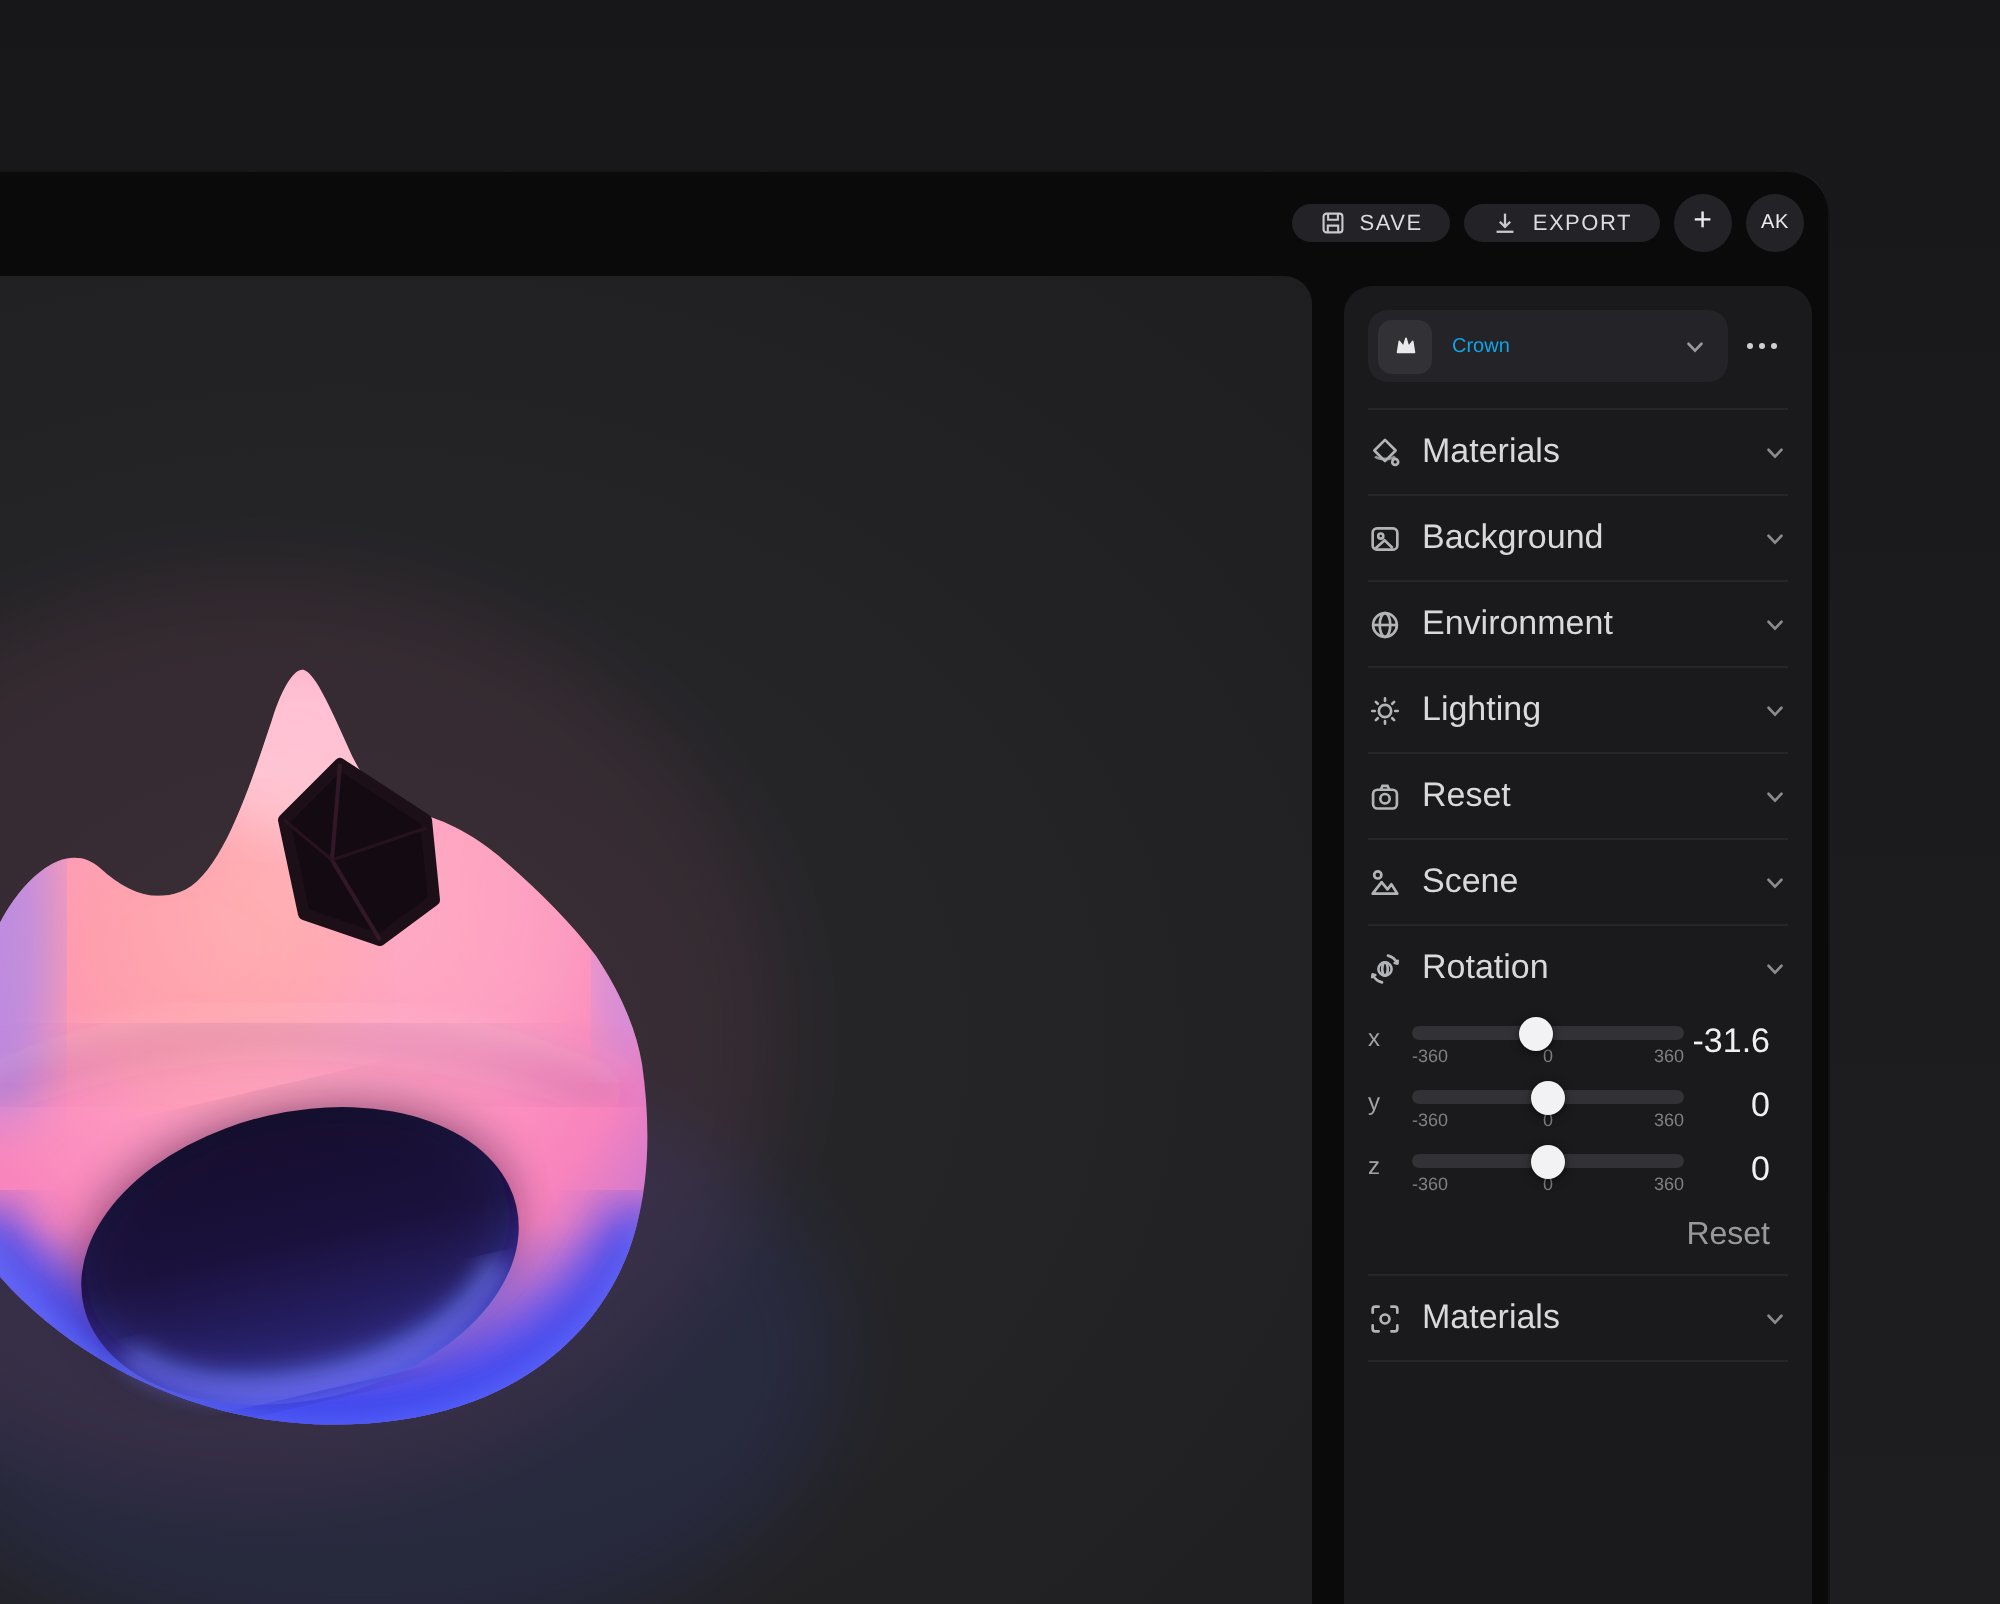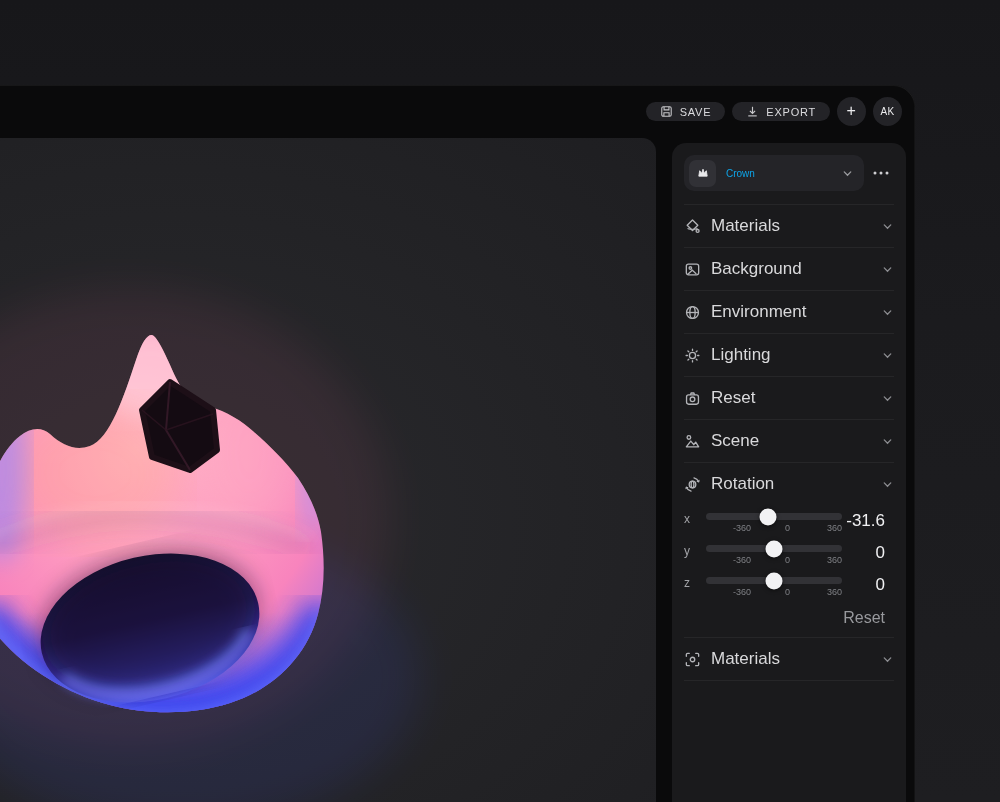--- a/index.html
+++ b/index.html
@@ -52,21 +52,21 @@
 
   
   .sliders { padding:4px 0 0 0; }
   .slider-row { height:32px; display:flex; align-items:flex-start; }
   .axis { width:22px; padding-top:3px; color:#a2a3a7; font-size:12px; }
   .track-wrap { width:136px; position:relative; padding-top:4px; }
   .track { position:relative; height:7px; border-radius:4px; background:#323236; cursor:pointer; }
   .thumb { position:absolute; top:50%; width:17px; height:17px; border-radius:50%;
     background:#f2f2f4; transform:translate(-50%,-50%);
     box-shadow:0 1px 4px rgba(0,0,0,.55); cursor:pointer; }
-  .ticks { display:flex; margin-top:3px; color:#7f8085; font-size:9px;margin-left:27px; }
+  .ticks { display:flex; margin-top:3px; color:#7f8085; font-size:9px; }
   .ticks span { flex:1; }
   .ticks .t-mid { text-align:center; }
   .ticks .t-max { text-align:right; }
   .val { flex:1; text-align:right; padding:2px 9px 0 0; color:#f0f0f2; font-size:17px; }
 
   .reset-row { display:flex; justify-content:flex-end; padding:4px 9px 10px 0; }
   .reset-link { color:#98999d; font-size:16px; background:none; border:none; cursor:pointer;
     font-family:"Liberation Sans","DejaVu Sans",sans-serif; }
 
   svg { display:block; }

